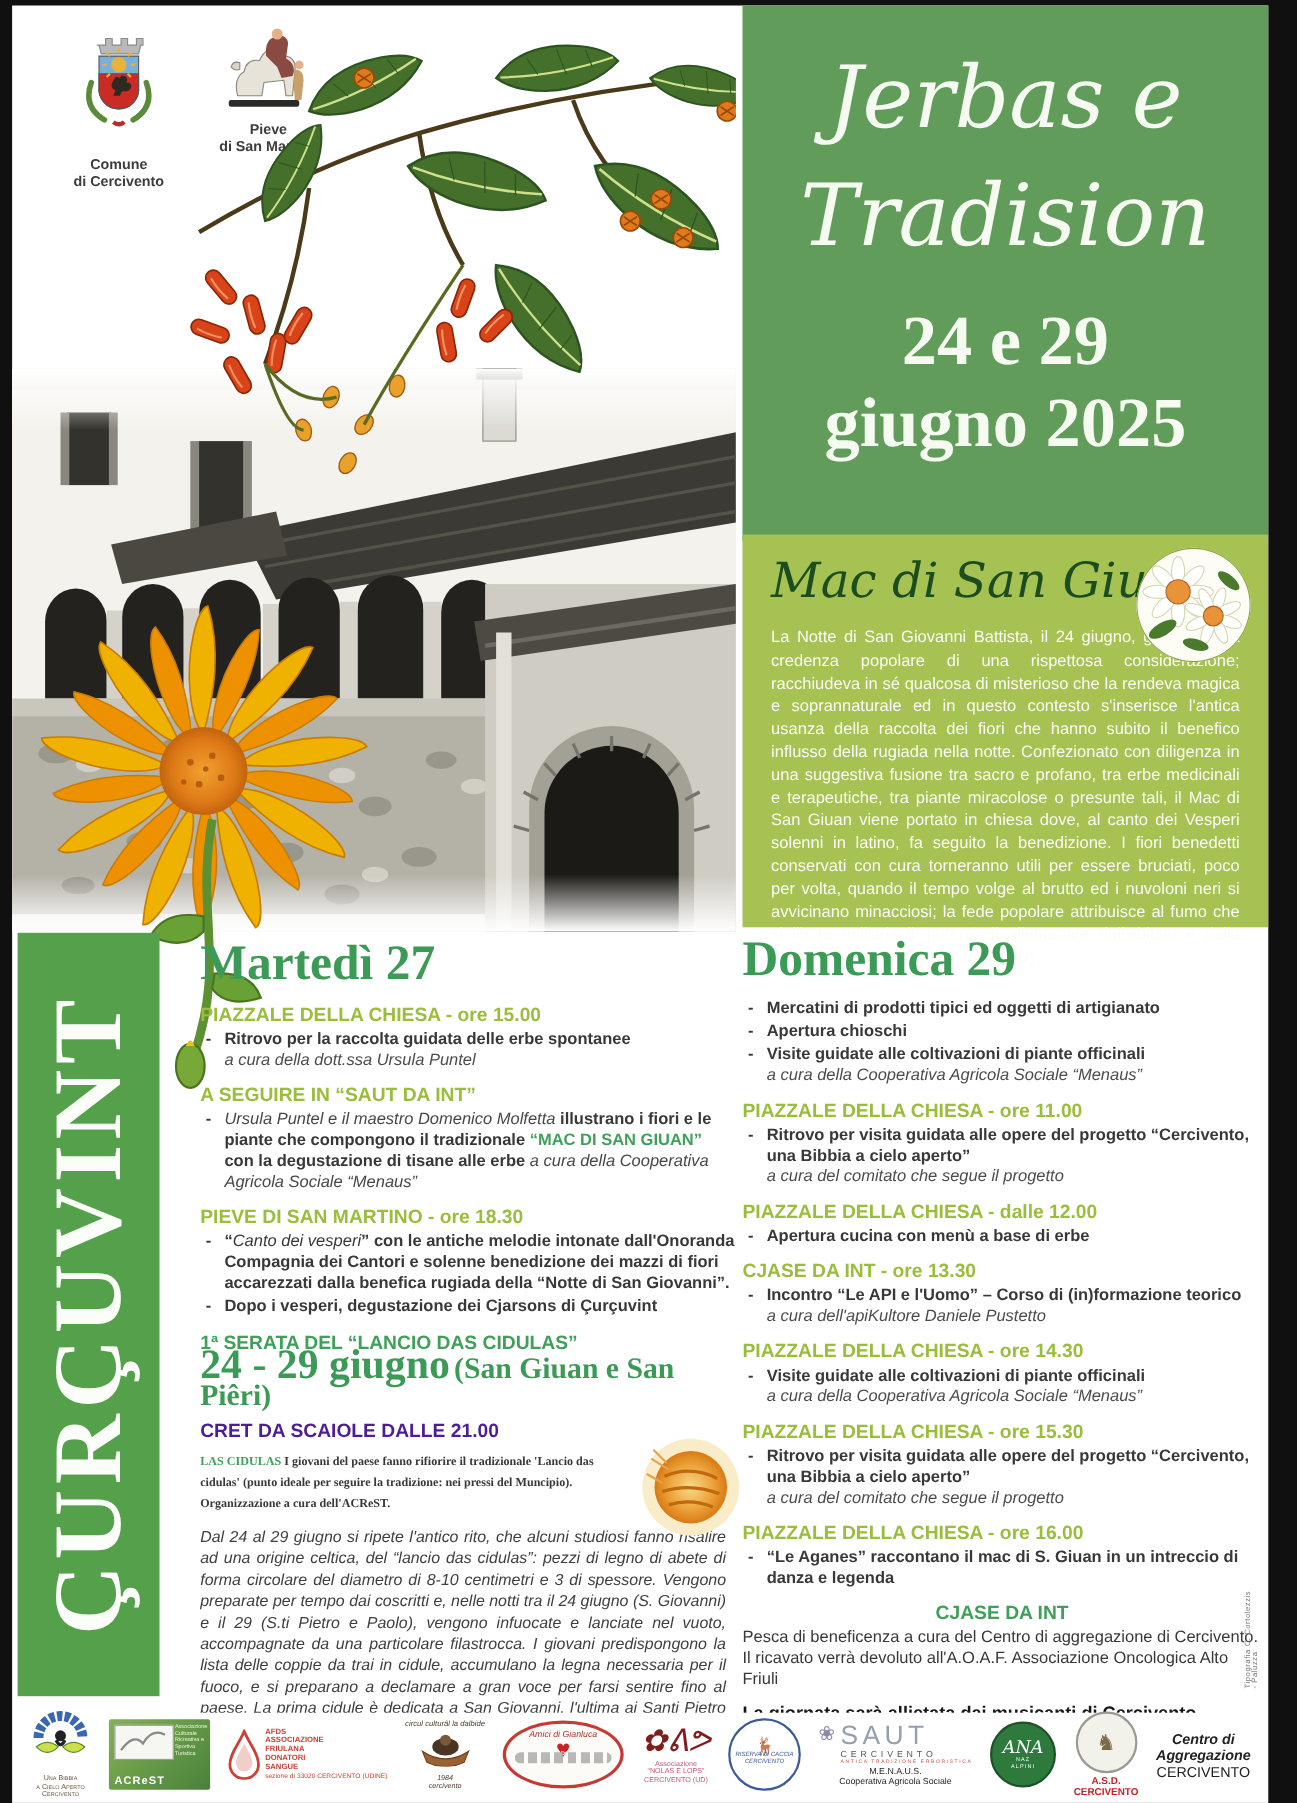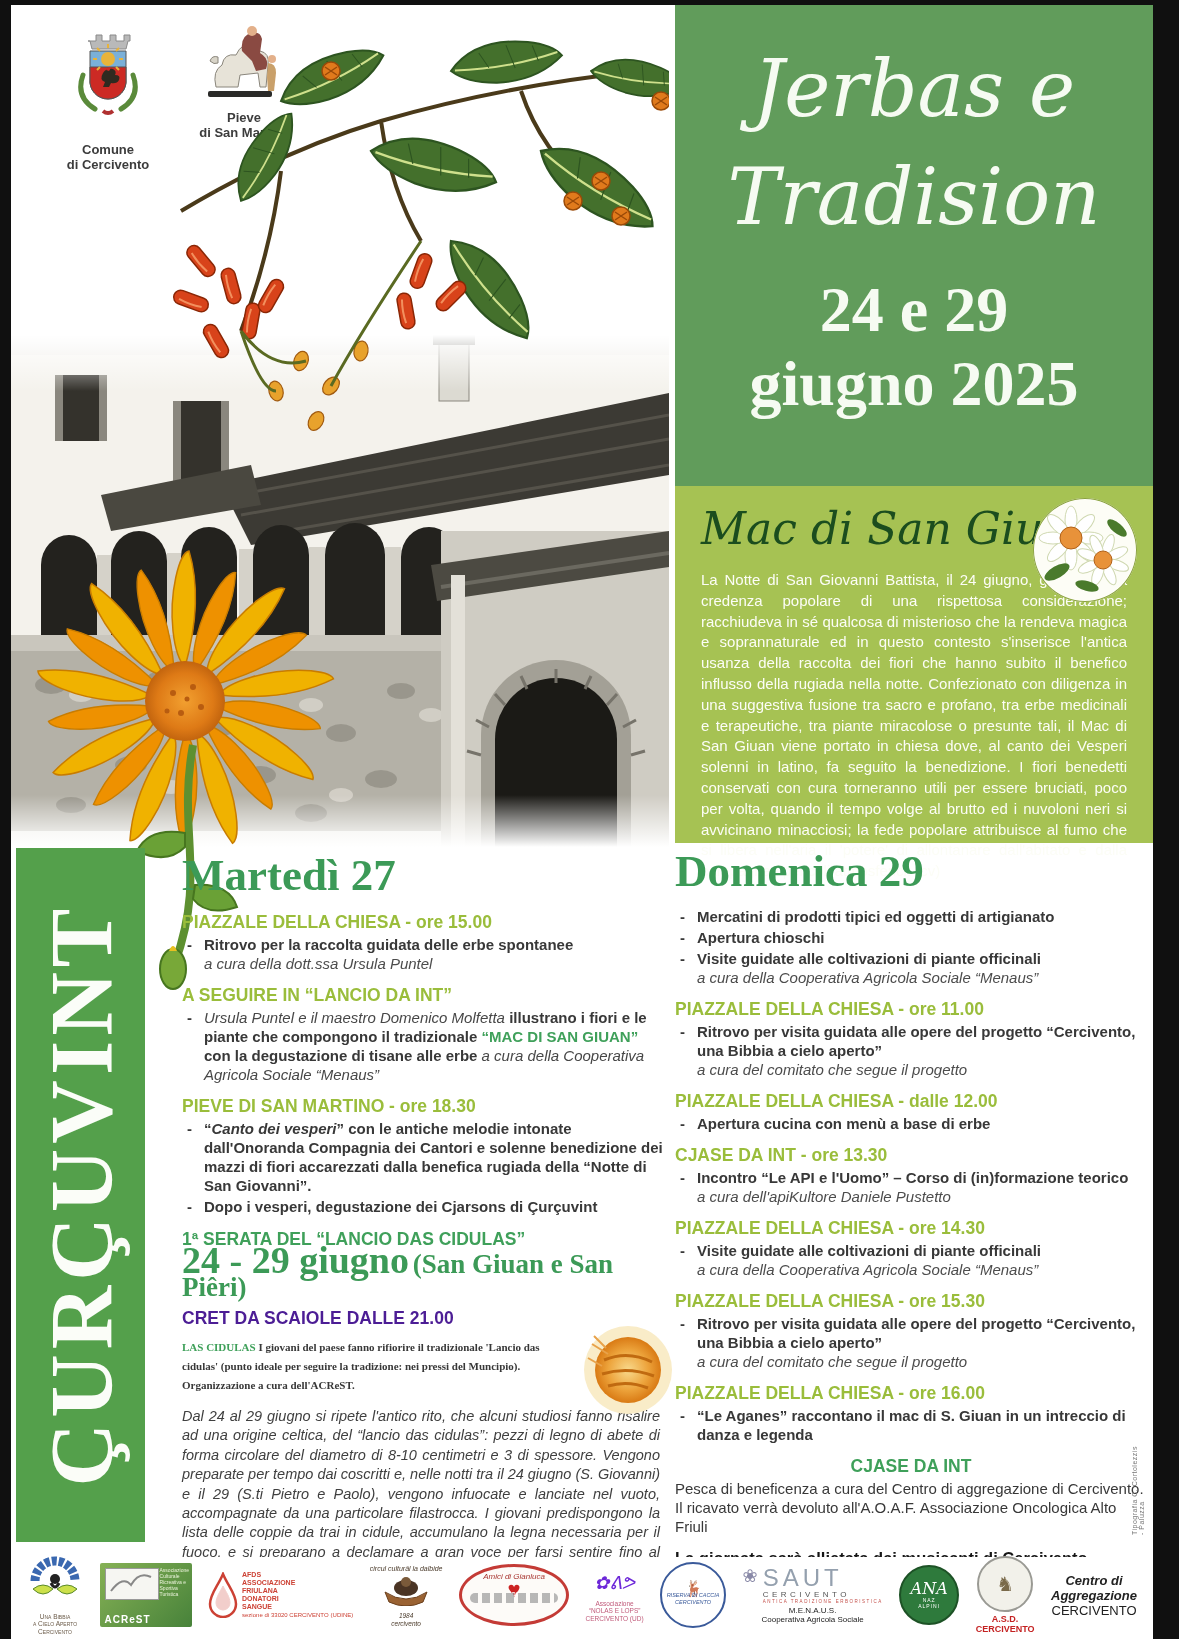--- a/index.html
+++ b/index.html
@@ -45,21 +45,21 @@
   .sec-h{font-weight:700;font-size:17.5px;line-height:22px;}
   .hyg{color:#9abd3b;}
   .hg{color:#3fa05a;text-align:center;}
   .item{position:relative;padding-left:22px;margin-top:2px;}
   .item .dash{position:absolute;left:5px;top:0;font-weight:700;}
   .item.nodash{padding-left:0;}
   .sub{font-style:italic;font-weight:400;color:#4c4c4c;}
   .s-n{font-weight:400;}
   .s-b{font-weight:700;}
   .s-i{font-style:italic;font-weight:400;color:#474747;}
-  .s-bi{font-weight:700;font-style:italic;}
+  .s-bi{font-weight:400;font-style:italic;}
   .s-g{font-weight:700;color:#3fa05a;}
   .serata-h{font-weight:700;font-size:17.5px;color:#3fa05a;margin:14px 0 2px 0;}
   .bigline{font-family:"Liberation Serif",serif;color:#3c9a57;margin-bottom:8px;}
   .big24{font-weight:700;font-size:38px;}
   .sm24{font-weight:700;font-size:27px;}
   .cret{font-weight:700;font-size:17.5px;color:#4c1d95;margin:4px 0 10px 0;}
   .cid-para{width:380px;margin-bottom:12px;font-size:11px;font-family:Liberation Serif, serif;}
   .cidula{position:absolute;left:388px;top:372px;width:92px;height:92px;}
   .ital-para{font-style:italic;color:#3f3f3f;font-size:14.5px;line-height:19.4px;text-align:justify;width:478px;}
   .final-bold{font-weight:700;font-size:16.5px;line-height:22px;color:#161616;margin-top:10px;}
@@ -96,21 +96,21 @@
   .alpini{width:56px;height:56px;border-radius:50%;background:#2e7a3c;border:2px solid #1d5226;color:#fff;
           display:flex;flex-direction:column;align-items:center;justify-content:center;}
   .alpini .ana{font-family:"DejaVu Serif",serif;font-style:italic;font-size:16px;line-height:16px;}
   .alpini .tiny{font-size:5px;letter-spacing:1px;}
   .asd-circ{width:52px;height:52px;border-radius:50%;background:#f2f1ea;border:2px solid #9a9a94;margin:0 auto;
             display:flex;align-items:center;justify-content:center;font-size:20px;color:#7a6a4a;}
   .asd-cap{color:#c42222;font-weight:700;font-size:9px;line-height:10px;margin-top:2px;}
   .centro{font-size:13px;line-height:15px;color:#222;text-align:center;}
   .centro .it{font-style:italic;font-weight:700;}
   .bibbia-cap{font-variant:small-caps;color:#5a4a3a;font-size:7px;line-height:8px;}
-  .nolas-ico{font-size:18px;color:#6d28d9;line-height:30px;font-style:italic;}
+  .nolas-ico{font-size:28px;color:#7f1d1d;line-height:30px;font-style:italic;}
   .nolas .cap{color:#c05a7a;}
   .dalbide .cap{color:#4a3a2a;font-style:italic;}
 
   .tipografia{position:absolute;left:1120px;top:1440px;height:90px;writing-mode:vertical-rl;transform:rotate(180deg);
               font-size:7px;color:#777;z-index:6;letter-spacing:.5px;}
 </style>
 </head>
 <body>
 
 <div class="stage">
@@ -404,21 +404,21 @@
     <div>
           <div class="section">
             <div class="sec-h hyg">PIAZZALE DELLA CHIESA - ore 15.00</div>
             <div class="item">
               <span class="dash">-</span>
               <div class="itxt"><span class="s-b">Ritrovo per la raccolta guidata delle erbe spontanee</span></div>
               <div class="sub">a cura della dott.ssa Ursula Puntel</div>
             </div>
           </div>
           <div class="section">
-            <div class="sec-h hyg">A SEGUIRE IN “LANCIO DA INT”</div>
+            <div class="sec-h hyg">A SEGUIRE IN “SAUT DA INT”</div>
             <div class="item">
               <span class="dash">-</span>
               <div class="itxt"><span class="s-i">Ursula Puntel e il maestro Domenico Molfetta </span><span class="s-b">illustrano i fiori e le piante che compongono il tradizionale </span><span class="s-g">“MAC DI SAN GIUAN”</span><span class="s-b"> con la degustazione di tisane alle erbe </span><span class="s-i">a cura della Cooperativa Agricola Sociale “Menaus”</span></div>
             </div>
           </div>
           <div class="section">
             <div class="sec-h hyg">PIEVE DI SAN MARTINO - ore 18.30</div>
             <div class="item">
               <span class="dash">-</span>
               <div class="itxt"><span class="s-b">“</span><span class="s-bi">Canto dei vesperi</span><span class="s-b">” con le antiche melodie intonate dall'Onoranda Compagnia dei Cantori e solenne benedizione dei mazzi di fiori accarezzati dalla benefica rugiada della “Notte di San Giovanni”.</span></div>

